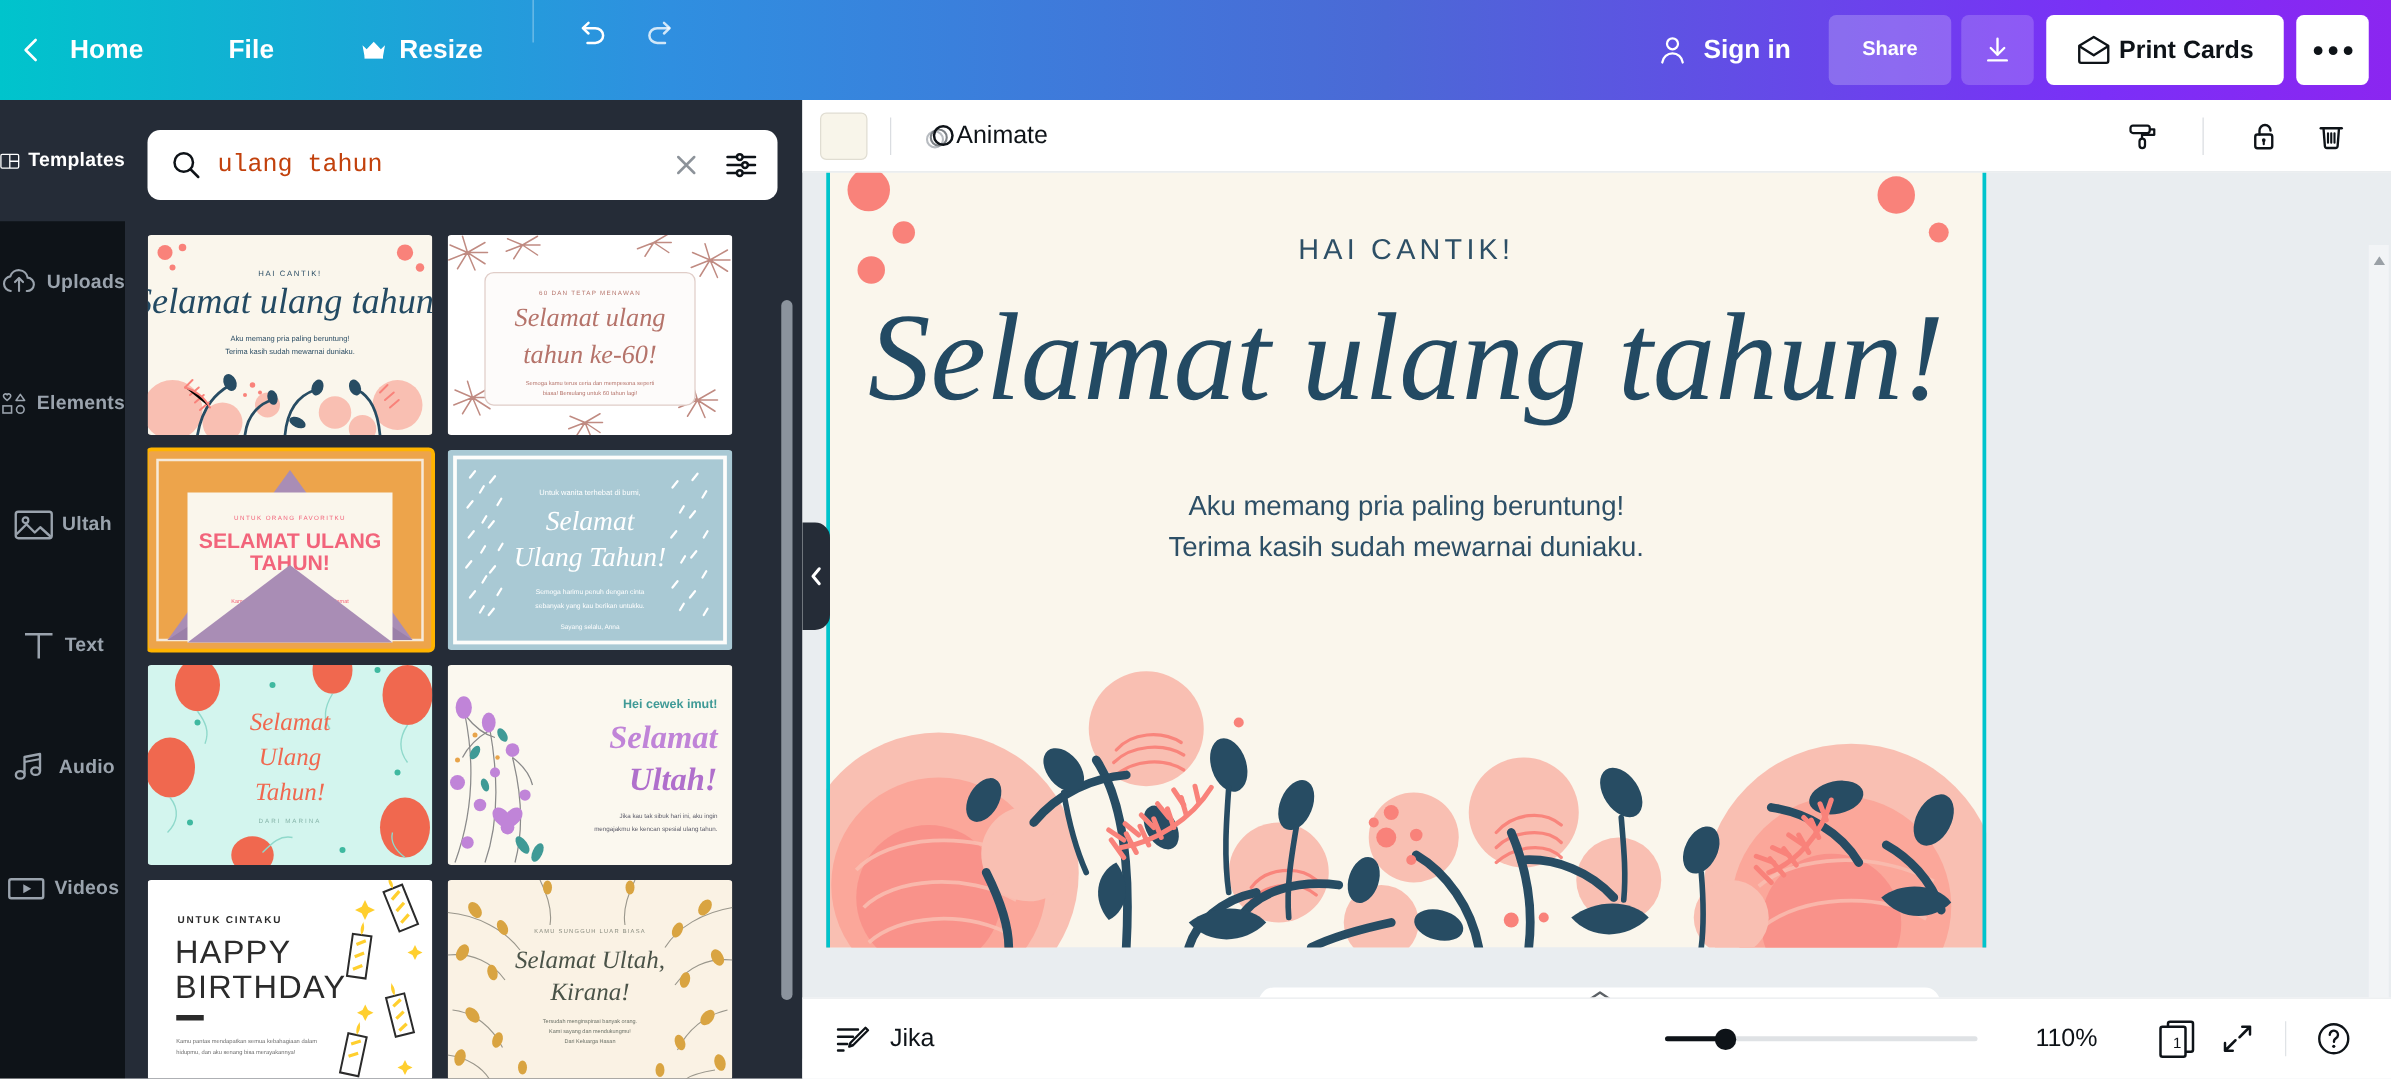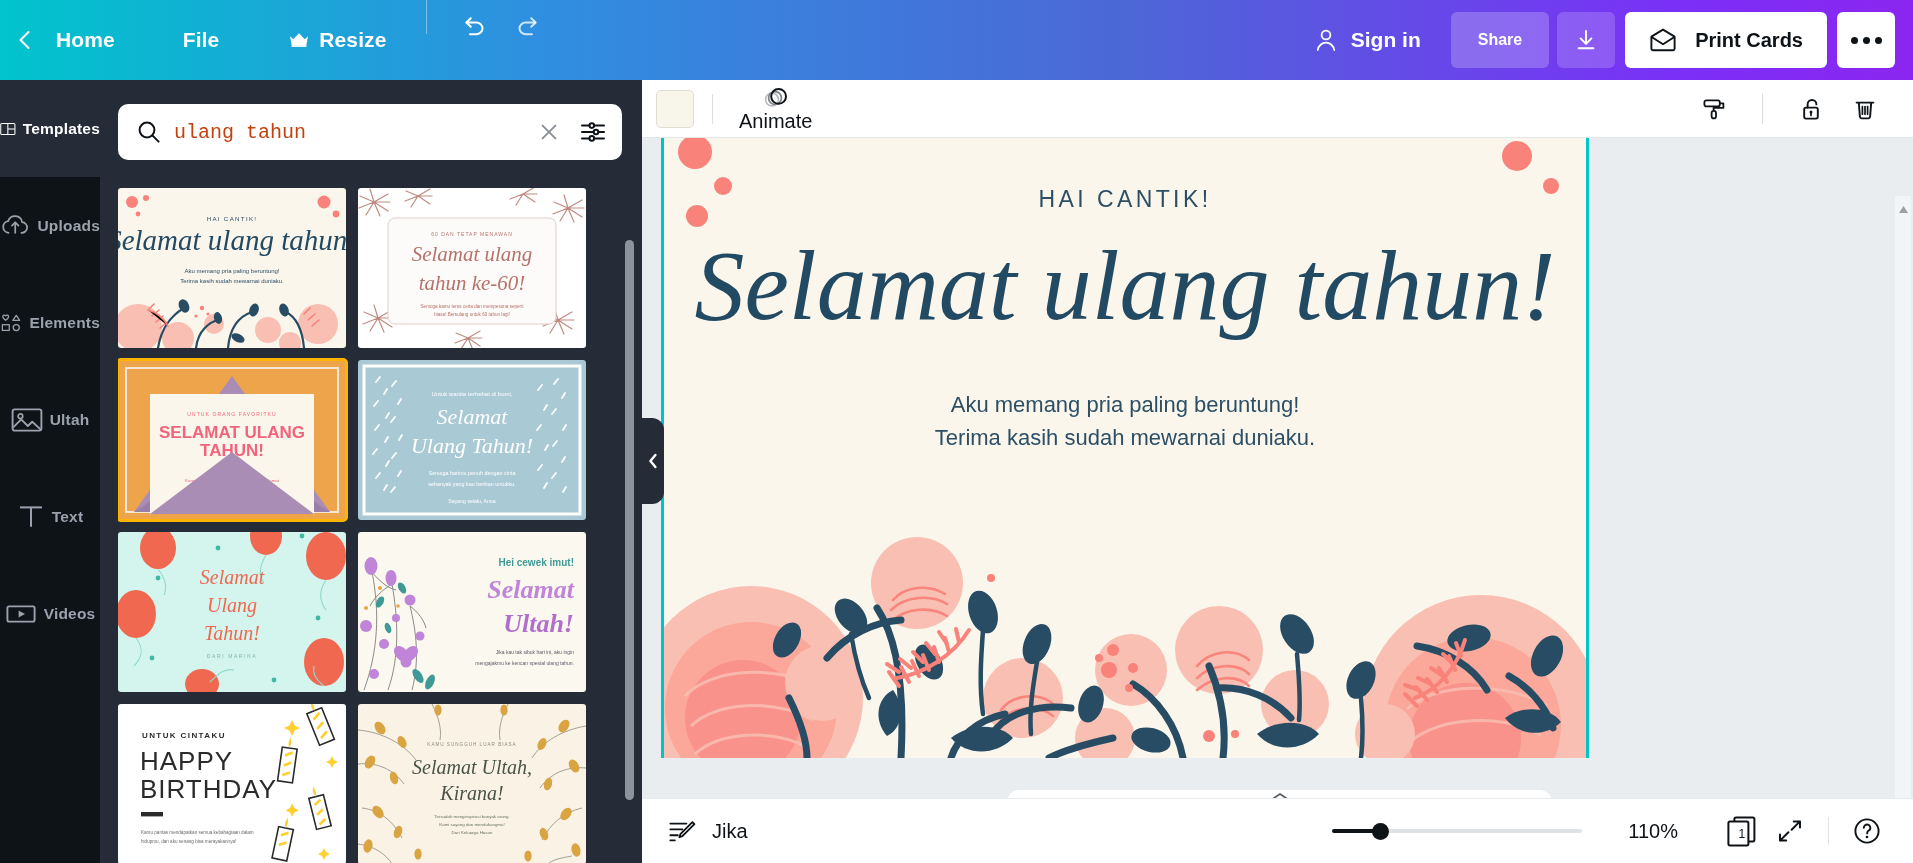--- a/index.html
+++ b/index.html
@@ -46,21 +46,21 @@
     background: rgba(255,255,255,.22); color: #fff; font-size: 16px; font-weight: 700;
     height: 56px; display: flex; align-items: center; padding: 0 27px; border-radius: 6px;
     cursor: pointer; margin-left: 6px;
   }
   .dl-btn {
     background: rgba(255,255,255,.18); width: 58px; height: 56px; border-radius: 6px;
     display: flex; align-items: center; justify-content: center; cursor: pointer; margin-left: 8px;
   }
   .print-btn {
     background: #fff; color: #0e1318; font-size: 20px; font-weight: 700; height: 56px;
-    display: flex; align-items: center; gap: 18px; padding: 0 24px; border-radius: 6px;
+    display: flex; align-items: center; gap: 6px; padding: 0 24px; border-radius: 6px;
     cursor: pointer; margin-left: 10px;
   }
   .more-btn {
     background: #fff; width: 58px; height: 56px; border-radius: 6px; margin-left: 10px;
     display: flex; align-items: center; justify-content: center; cursor: pointer;
   }
   .dots { display: flex; gap: 5px; }
   .dots i { width: 7px; height: 7px; background: #0e1318; border-radius: 50%; display: block; }
 
   
@@ -129,21 +129,21 @@
     background: #fff; display: flex; align-items: center; padding: 0 24px 0 14px;
     border-bottom: 1px solid #e4e7ea;
   }
   .swatch {
     width: 38px; height: 38px; background: #f8f5ea; border: 1px solid #e0ddd2; border-radius: 5px;
     cursor: pointer;
   }
   .ed-sep { width: 1px; height: 30px; background: #dadde1; margin: 0 18px; }
   .animate-btn {
     display: flex; align-items: center; gap: 0; font-size: 20px; font-weight: 400;
-    color: #0e1318; cursor: pointer; padding: 6px 8px; border-radius: 5px; flex-direction: column;
+    color: #0e1318; cursor: pointer; padding: 6px 8px; border-radius: 5px;
   }
   .ed-right { margin-left: auto; display: flex; align-items: center; gap: 6px; }
   .ed-ibtn { width: 48px; height: 48px; display: flex; align-items: center; justify-content: center; cursor: pointer; border-radius: 5px; }
 
   .canvas-area {
     position: absolute; left: 0; top: 58px; width: 1271px; height: 725px; overflow: hidden;
   }
   .page {
     position: absolute; left: 19px; top: 0px; width: 928px; height: 620px;
   }
@@ -317,20 +317,29 @@
     </div>
 
     <div class="rail-item">
       <svg width="28" height="26" viewBox="0 0 28 26" fill="none">
         <path d="M3 3.4h22" stroke="currentColor" stroke-width="2"></path>
         <path d="M14 3.8v19" stroke="currentColor" stroke-width="2"></path>
       </svg>
       <span class="rl">Text</span>
     </div>
 
+    <div class="rail-item">
+      <svg width="32" height="26" viewBox="0 0 32 26" fill="none">
+        <path d="M11.6 18.4V4.6l12.4-2.4v13.6" stroke="currentColor" stroke-width="1.9" stroke-linejoin="round"></path>
+        <path d="M11.6 8.6L24 6.2" stroke="currentColor" stroke-width="1.7"></path>
+        <ellipse cx="8.2" cy="18.9" rx="3.5" ry="3" stroke="currentColor" stroke-width="1.9"></ellipse>
+        <ellipse cx="20.5" cy="15.9" rx="3.5" ry="3" stroke="currentColor" stroke-width="1.9"></ellipse>
+      </svg>
+      <span class="rl">Audio</span>
+    </div>
 
     <div class="rail-item">
       <svg width="32" height="24" viewBox="0 0 32 24" fill="none">
         <rect x="2.4" y="4.4" width="27.2" height="15.2" rx="1.6" stroke="currentColor" stroke-width="1.9"></rect>
         <path d="M13.6 8.4l6.4 3.6-6.4 3.6V8.4z" fill="currentColor"></path>
       </svg>
       <span class="rl">Videos</span>
     </div>
   </div>
 

